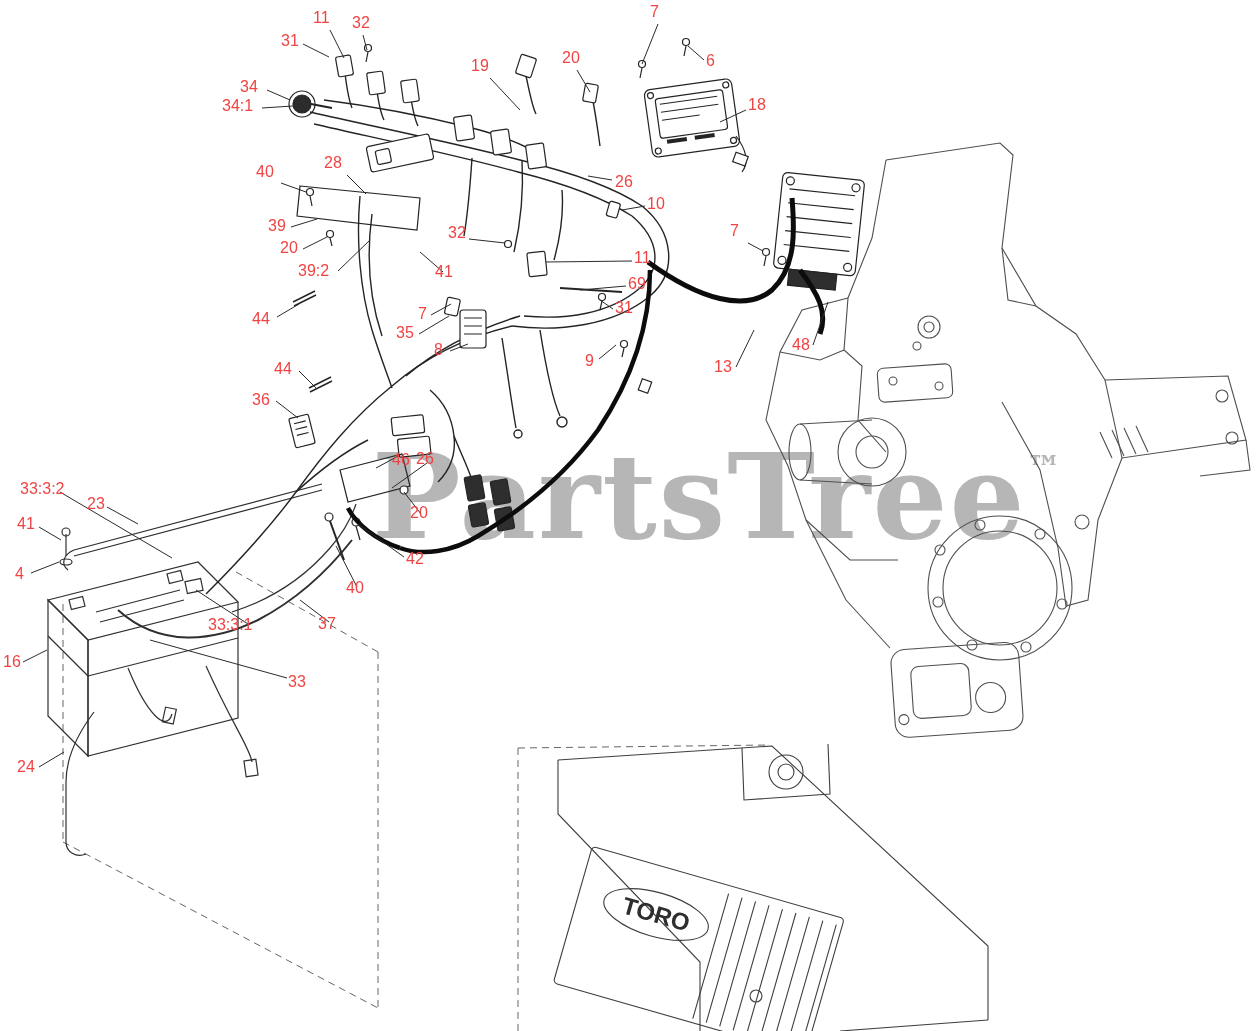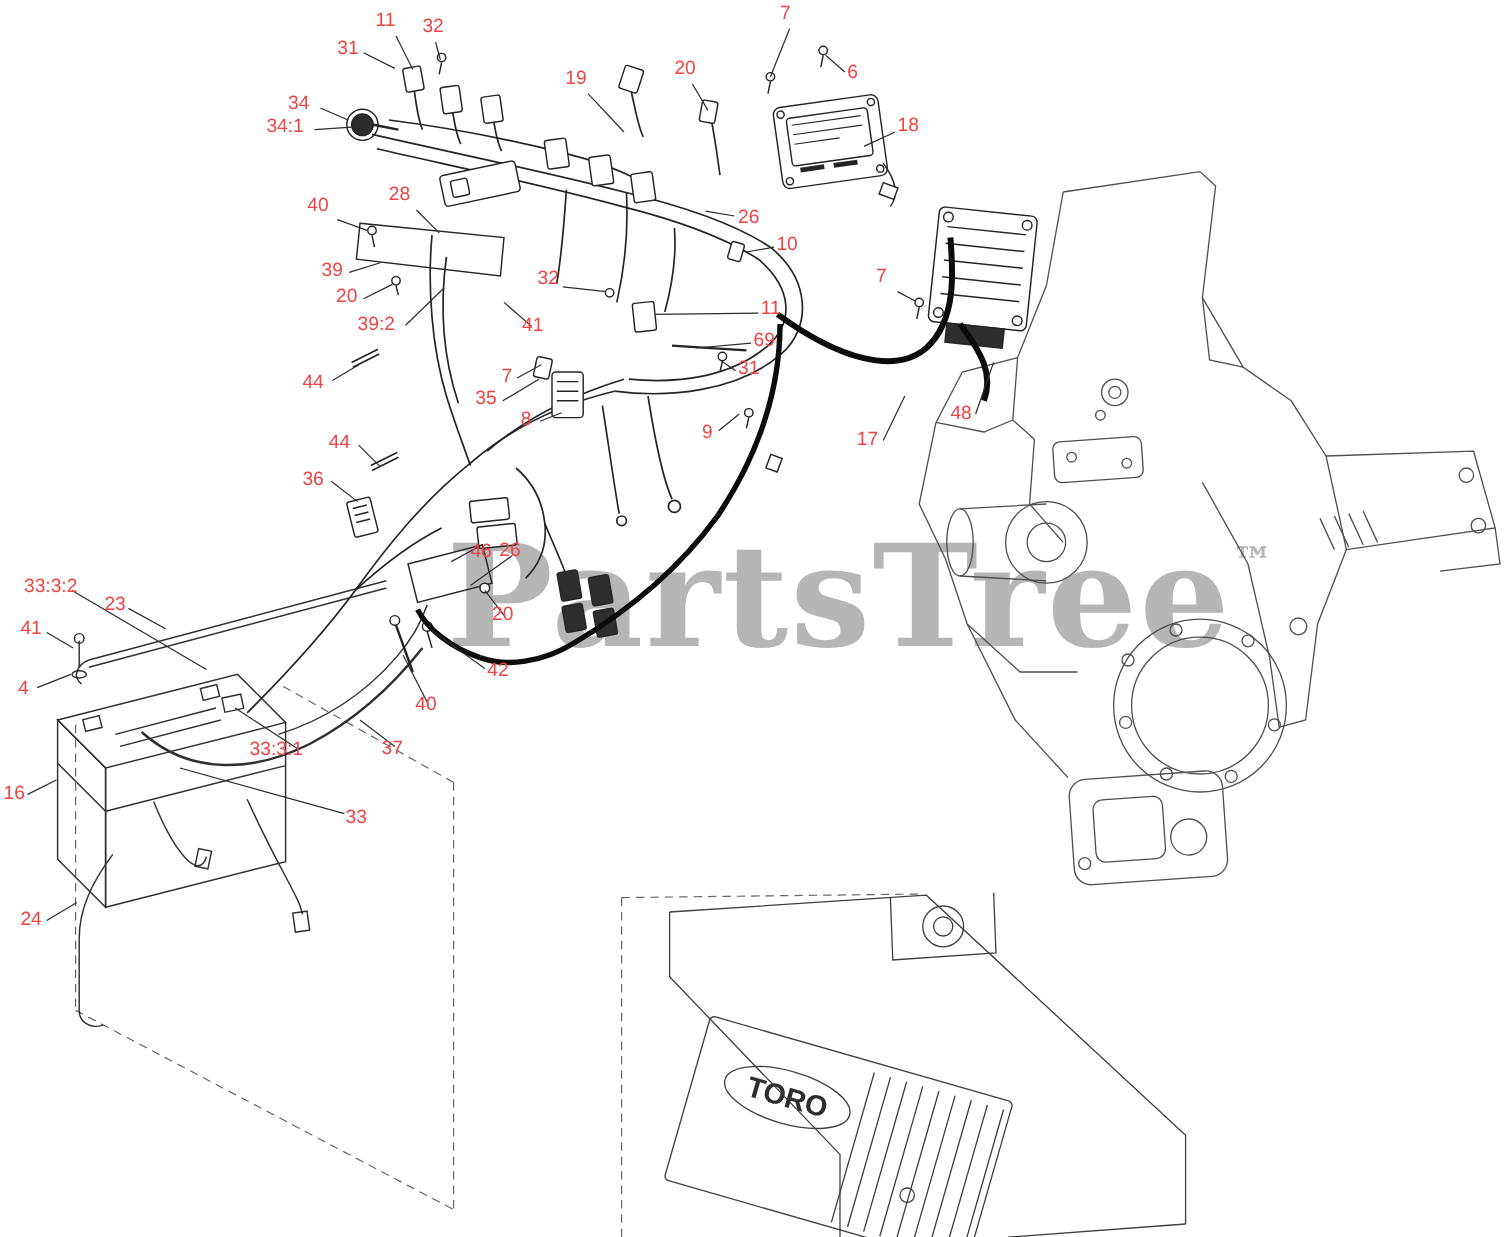--- a/index.html
+++ b/index.html
@@ -314,21 +314,21 @@
   <span class="co" style="left:435px;top:264px">41</span>
   <span class="co" style="left:634px;top:250px">11</span>
   <span class="co" style="left:628px;top:276px">69</span>
   <span class="co" style="left:730px;top:223px">7</span>
   <span class="co" style="left:252px;top:311px">44</span>
   <span class="co" style="left:418px;top:306px">7</span>
   <span class="co" style="left:396px;top:325px">35</span>
   <span class="co" style="left:434px;top:342px">8</span>
   <span class="co" style="left:615px;top:300px">31</span>
   <span class="co" style="left:585px;top:353px">9</span>
-  <span class="co" style="left:714px;top:359px">17</span>
+  <span class="co" style="left:714px;top:359px">13</span>
   <span class="co" style="left:792px;top:337px">48</span>
   <span class="co" style="left:274px;top:361px">44</span>
   <span class="co" style="left:252px;top:392px">36</span>
   <span class="co" style="left:392px;top:452px">46</span>
   <span class="co" style="left:416px;top:451px">26</span>
   <span class="co" style="left:410px;top:505px">20</span>
   <span class="co" style="left:406px;top:551px">42</span>
   <span class="co" style="left:20px;top:481px">33:3:2</span>
   <span class="co" style="left:87px;top:496px">23</span>
   <span class="co" style="left:17px;top:516px">41</span>

